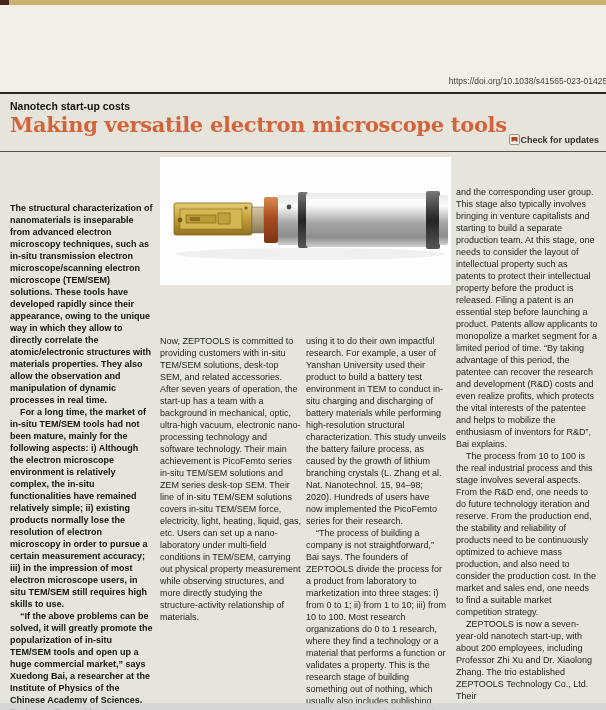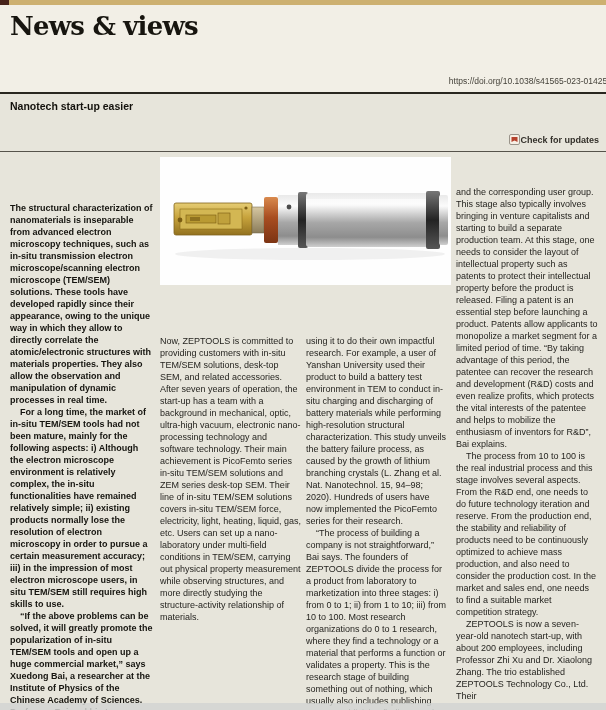--- a/index.html
+++ b/index.html
@@ -35,27 +35,27 @@
   
   .bottom-strip{position:absolute;left:0;bottom:0;width:606px;height:7px;
          background:rgba(210,213,210,0.85);}
 </style>
 </head>
 <body>
 
 <div id="page">
 
   <div class="header">
-    <h1 class="section-label">News &amp; views</h1>
     <a class="doi" href="#">https://doi.org/10.1038/s41565-023-01425-</a>
   </div>
   <div class="topbar"></div>
   <div class="topbar-dark"></div>
 
-  <div class="kicker">Nanotech start-up easier</div>
+  <div class="kicker">Nanotech start-up costs</div>
+  <h2 class="title">Making versatile electron microscope tools</h2>
 
   <div class="badge">
     <svg width="11" height="11" viewBox="0 0 11 11">
       <rect x="0.5" y="0.5" width="10" height="10" rx="1.5" fill="#f6efe4" stroke="#9a948a"></rect>
       <path d="M2.5 3 L8.5 3 L8.5 8 L5.5 6.4 L2.5 8 Z" fill="#b5432e"></path>
     </svg>
     <span>Check for updates</span>
   </div>
 
   <div class="rule-title"></div>

